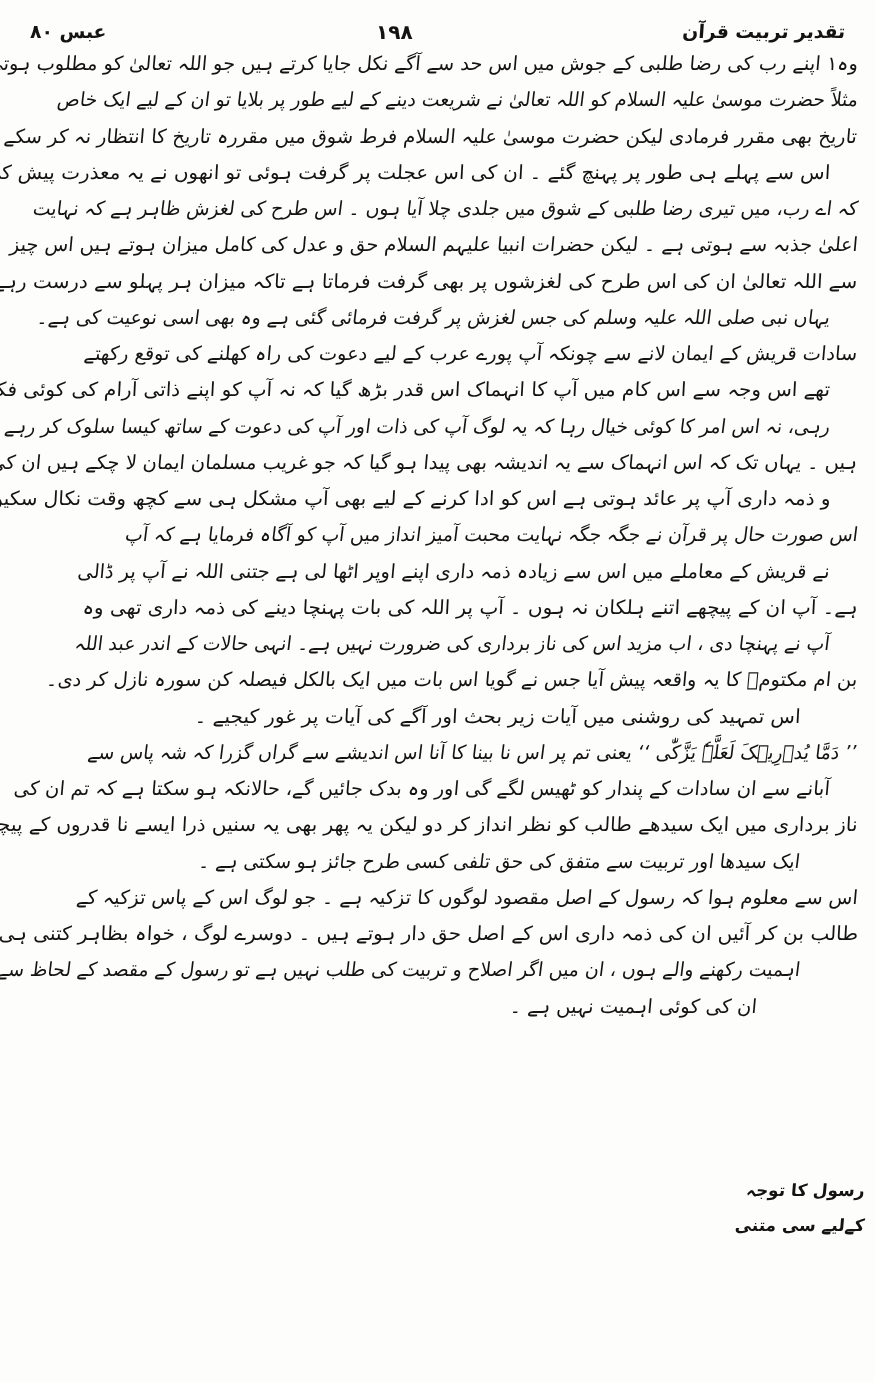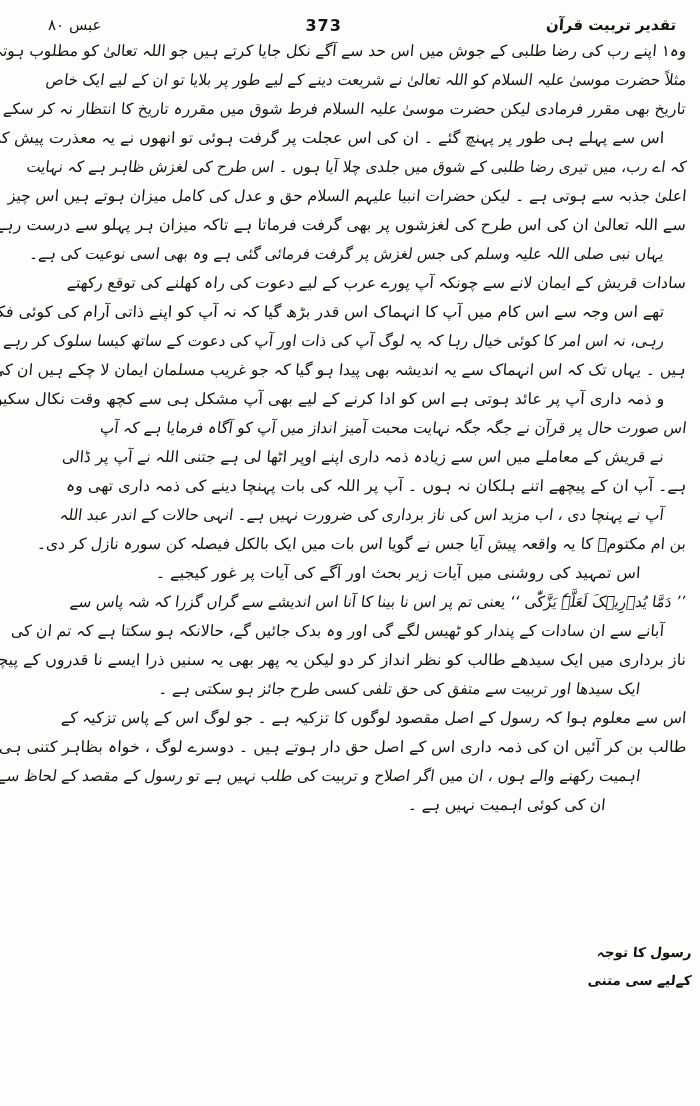--- a/index.html
+++ b/index.html
@@ -38,23 +38,22 @@
     transform: skewX(-4deg);
     white-space: nowrap;
   }
   .header .page-number {
     font-size: 16px;
     font-weight: bold;
     letter-spacing: 1px;
   }
   .header .chapter-marker {
     font-size: 15px;
-    font-weight: normal;
-    white-space: nowrap;
-    margin-left: 24px;
+    font-weight: bold;
+    white-space: nowrap;
   }
 
   
   .body-block {
     position: absolute;
     top: 44px;
     left: 0;
     width: 700px;
     height: 1050px;
     direction: rtl;
@@ -103,21 +102,21 @@
   .mn-2 { top: 972px; }
   .line.margin-offset { padding-right: 0; margin-right: 0; width: 560px; }
 </style>
 </head>
 <body>
 
 <div class="page">
 
   <div class="header">
     <div class="book-title">تقدیر تربیت قرآن</div>
-    <div class="page-number">373</div>
+    <div class="page-number">۱۹۸</div>
     <div class="chapter-marker">عبس ۸۰</div>
   </div>
 
   <div class="margin-note mn-1">رسول کا توجہ</div>
   <div class="margin-note mn-2">کےلیے سی متنی</div>
 
   <div class="body-block">
 
     <div class="line l-a">
         <span class="txt">وہ۱ اپنے رب کی رضا طلبی کے جوش میں اس حد سے آگے نکل جایا کرتے ہیں جو اللہ تعالیٰ کو مطلوب ہوتی ہے</span>

